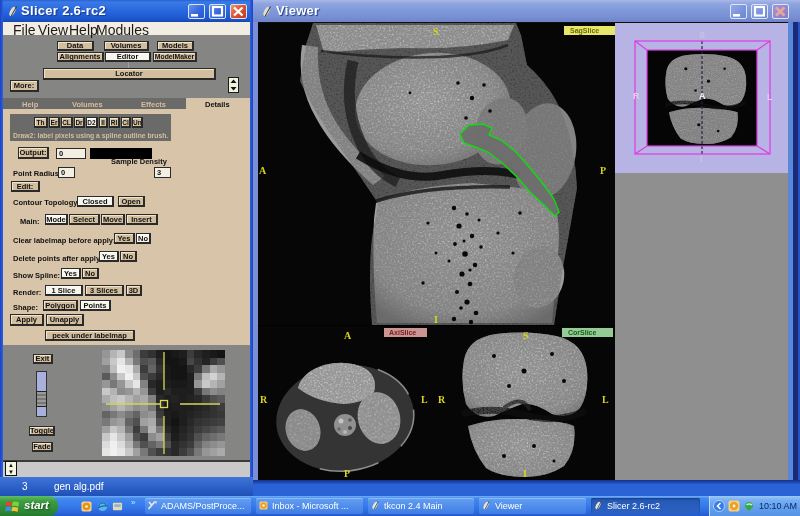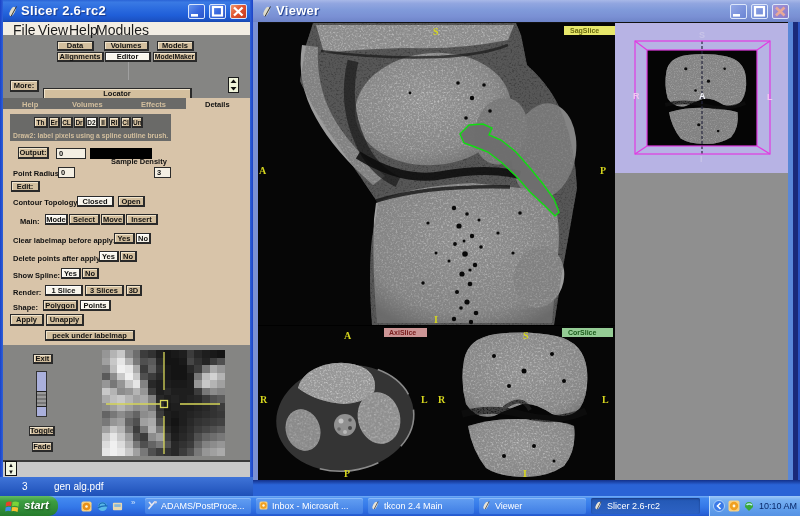--- a/index.html
+++ b/index.html
@@ -104,21 +104,21 @@
 
     <div class="tb" style="left:57px;top:41px;width:37px;height:10px;line-height:8px;">Data</div>
     <div class="tb" style="left:104px;top:41px;width:45px;height:10px;line-height:8px;">Volumes</div>
     <div class="tb" style="left:157px;top:41px;width:37px;height:10px;line-height:8px;">Models</div>
     <div class="tb" style="left:57px;top:52px;width:47px;height:10px;line-height:8px;">Alignments</div>
     <div class="tb white" style="left:105px;top:52px;width:46px;height:10px;line-height:8px;">Editor</div>
     <div class="tb" style="left:153px;top:52px;width:44px;height:10px;line-height:8px;font-size:6.8px;">ModelMaker</div>
     <div class="abs" style="left:128px;top:62px;width:1px;height:18px;background:#a0a0a0;"></div>
 
     <div class="tb" style="left:10px;top:80px;width:29px;height:12px;line-height:10px;">More:</div>
-    <div class="tb" style="left:43px;top:88px;width:149px;height:12px;line-height:10px;">Locator</div>
+    <div class="tb" style="left:43px;top:68px;width:173px;height:12px;line-height:10px;">Locator</div>
     <div class="abs" style="left:228px;top:77px;width:11px;height:16px;background:#f0f4da;border:1px solid #1a1a1a;">
       <svg width="9" height="14" style="position:absolute;left:0;top:0;">
           <path d="M4.5 1.5 L7.5 5 L1.5 5 Z" fill="#111"></path>
           <path d="M4.5 12.5 L7.5 9 L1.5 9 Z" fill="#111"></path>
         </svg>
     </div>
 
     <div class="abs" style="left:3px;top:98px;width:247px;height:11px;background:#6a6a68;"></div>
     <div class="lbl" style="left:22px;top:100px;color:#d3bf9e;">Help</div>
     <div class="lbl" style="left:72px;top:100px;color:#d3bf9e;">Volumes</div>

